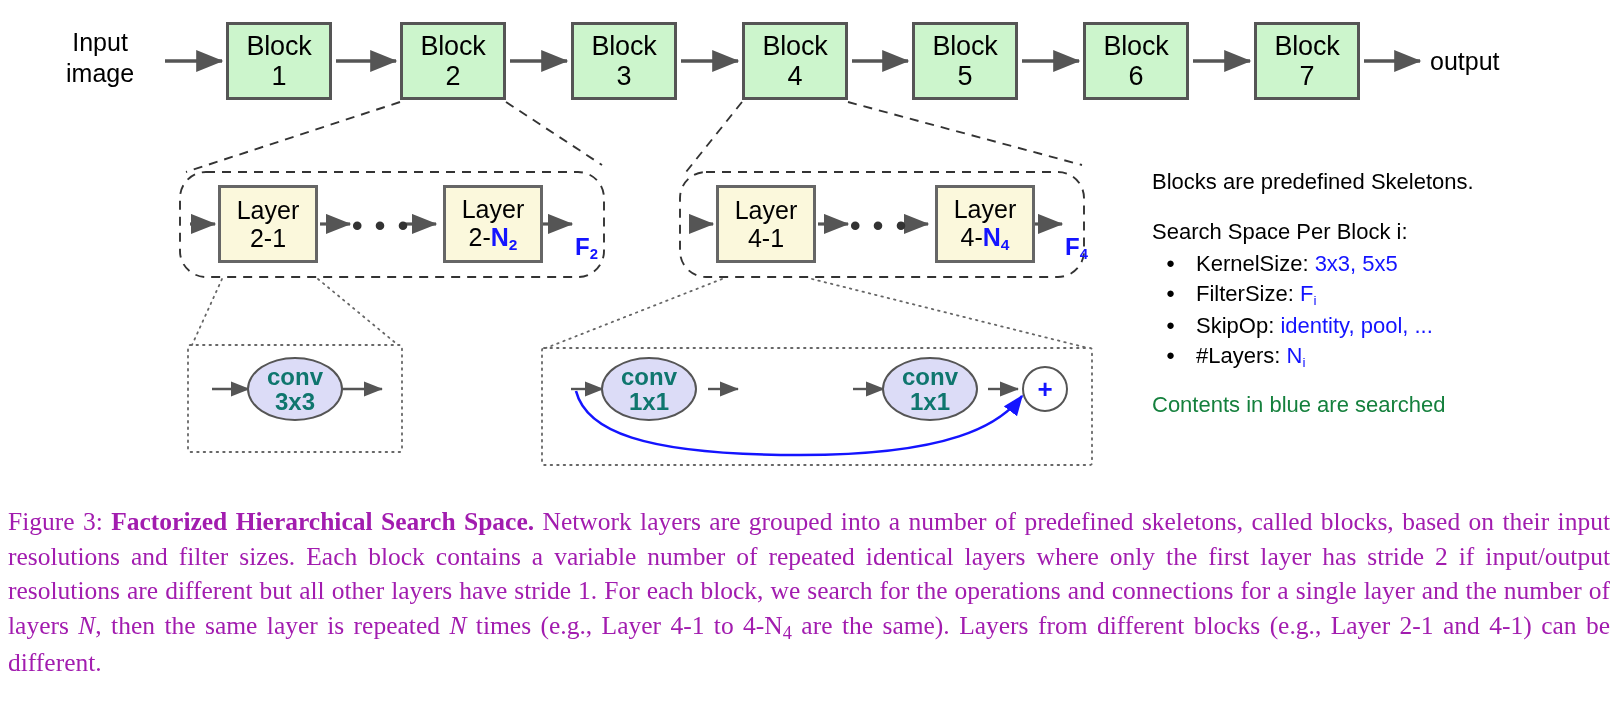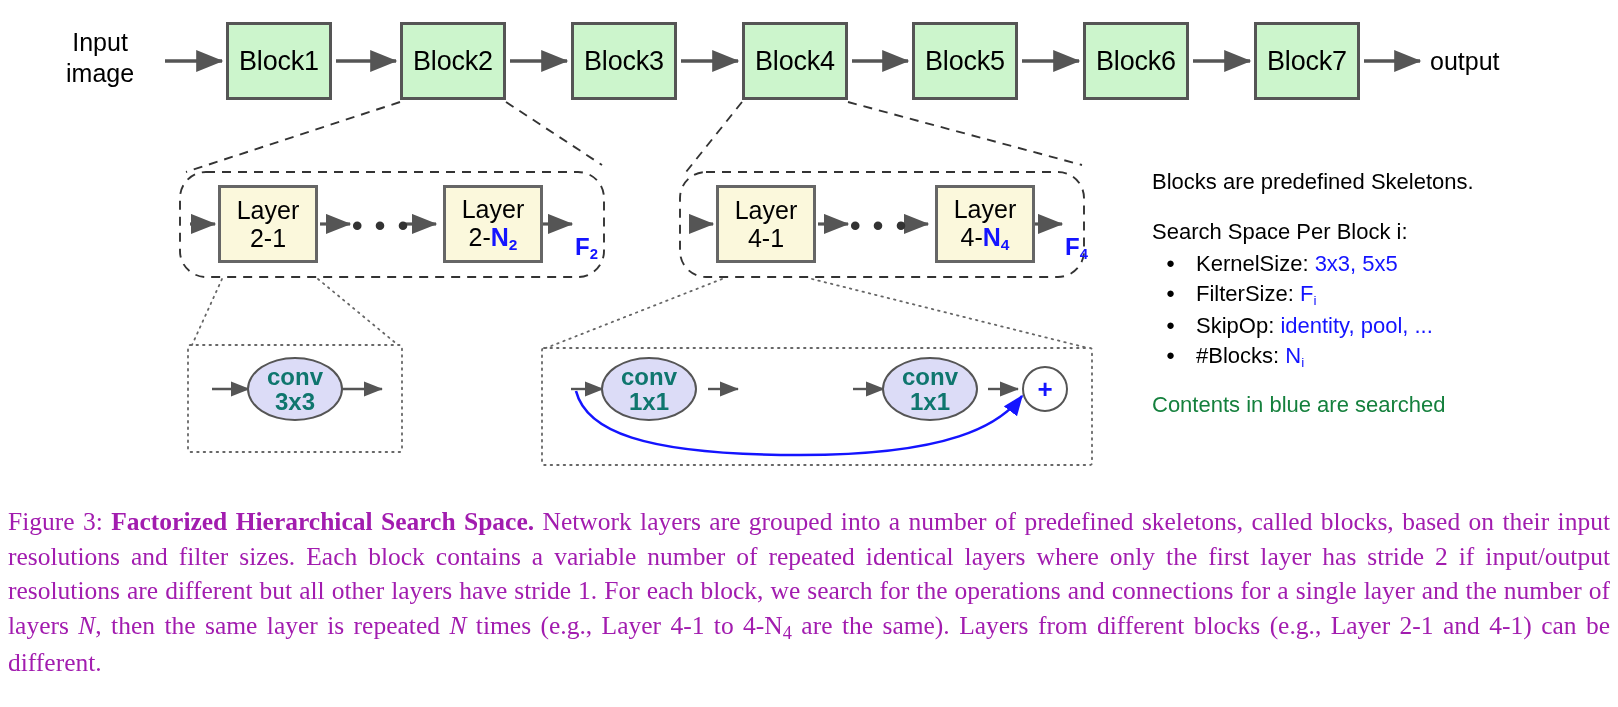--- a/index.html
+++ b/index.html
@@ -29,21 +29,21 @@
 
   
   .block-box {
     position: absolute;
     width: 106px;
     height: 78px;
     background: #ccf5cc;
     border: 3px solid #555555;
     box-sizing: border-box;
     display: flex;
-    flex-direction: row;
+    flex-direction: column;
     align-items: center;
     justify-content: center;
     font-size: 27px;
     color: #000000;
     line-height: 1.12;
     letter-spacing: -0.2px;
   }
   .block-box .bl-name { display:block; }
   .block-box .bl-num  { display:block; }
 
@@ -340,20 +340,20 @@
   <div class="plus-circle" style="left:1022px; top:366px;">+</div>
 
   <div id="info-panel">
     <div class="info-line">Blocks are predefined Skeletons.</div>
     <div class="spacer"></div>
     <div class="info-line">Search Space Per Block i:</div>
     <ul>
       <li><span>KernelSize: </span><span class="blue" style="font-weight:normal;">3x3, 5x5</span></li>
       <li><span>FilterSize: </span><span class="blue" style="font-weight:normal;">F</span><span class="blue sub" style="font-weight:normal;">i</span></li>
       <li><span>SkipOp: </span><span class="blue" style="font-weight:normal;">identity, pool, ...</span></li>
-      <li><span>#Blocks: </span><span class="blue" style="font-weight:normal;">N</span><span class="blue sub" style="font-weight:normal;">i</span></li>
+      <li><span>#Layers: </span><span class="blue" style="font-weight:normal;">N</span><span class="blue sub" style="font-weight:normal;">i</span></li>
     </ul>
     <div class="searched-note">Contents in blue are searched</div>
   </div>
 
   <div id="caption"><span>Figure 3: </span><b>Factorized Hierarchical Search Space.</b><span> Network layers are grouped into a number of predefined skeletons, called blocks, based on their input resolutions and filter sizes. Each block contains a variable number of repeated identical layers where only the first layer has stride 2 if input/output resolutions are different but all other layers have stride 1. For each block, we search for the operations and connections for a single layer and the number of layers </span><i>N</i><span>, then the same layer is repeated </span><i>N</i><span> times (e.g., Layer 4-1 to 4-N</span><span class="cap-sub">4</span><span> are the same). Layers from different blocks (e.g., Layer 2-1 and 4-1) can be different.</span></div>
 
 </div>
 
 </body></html>

